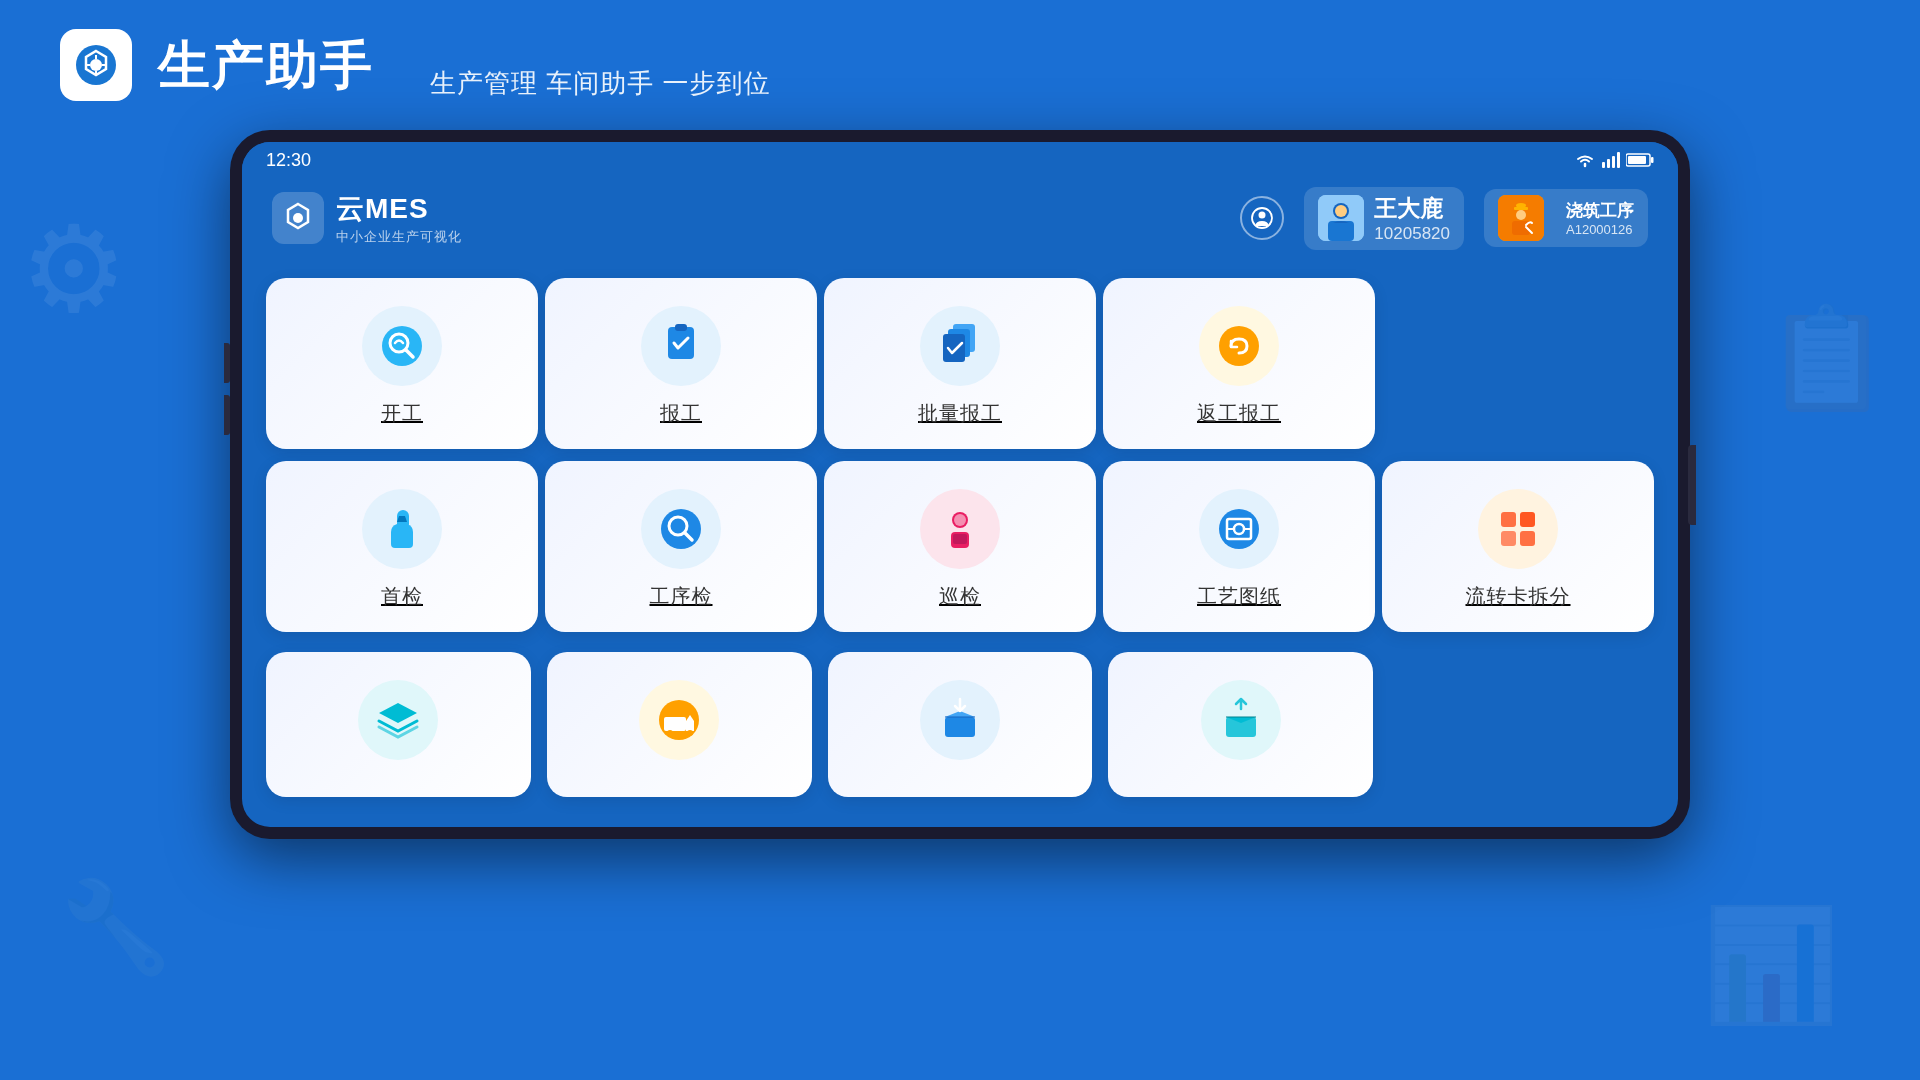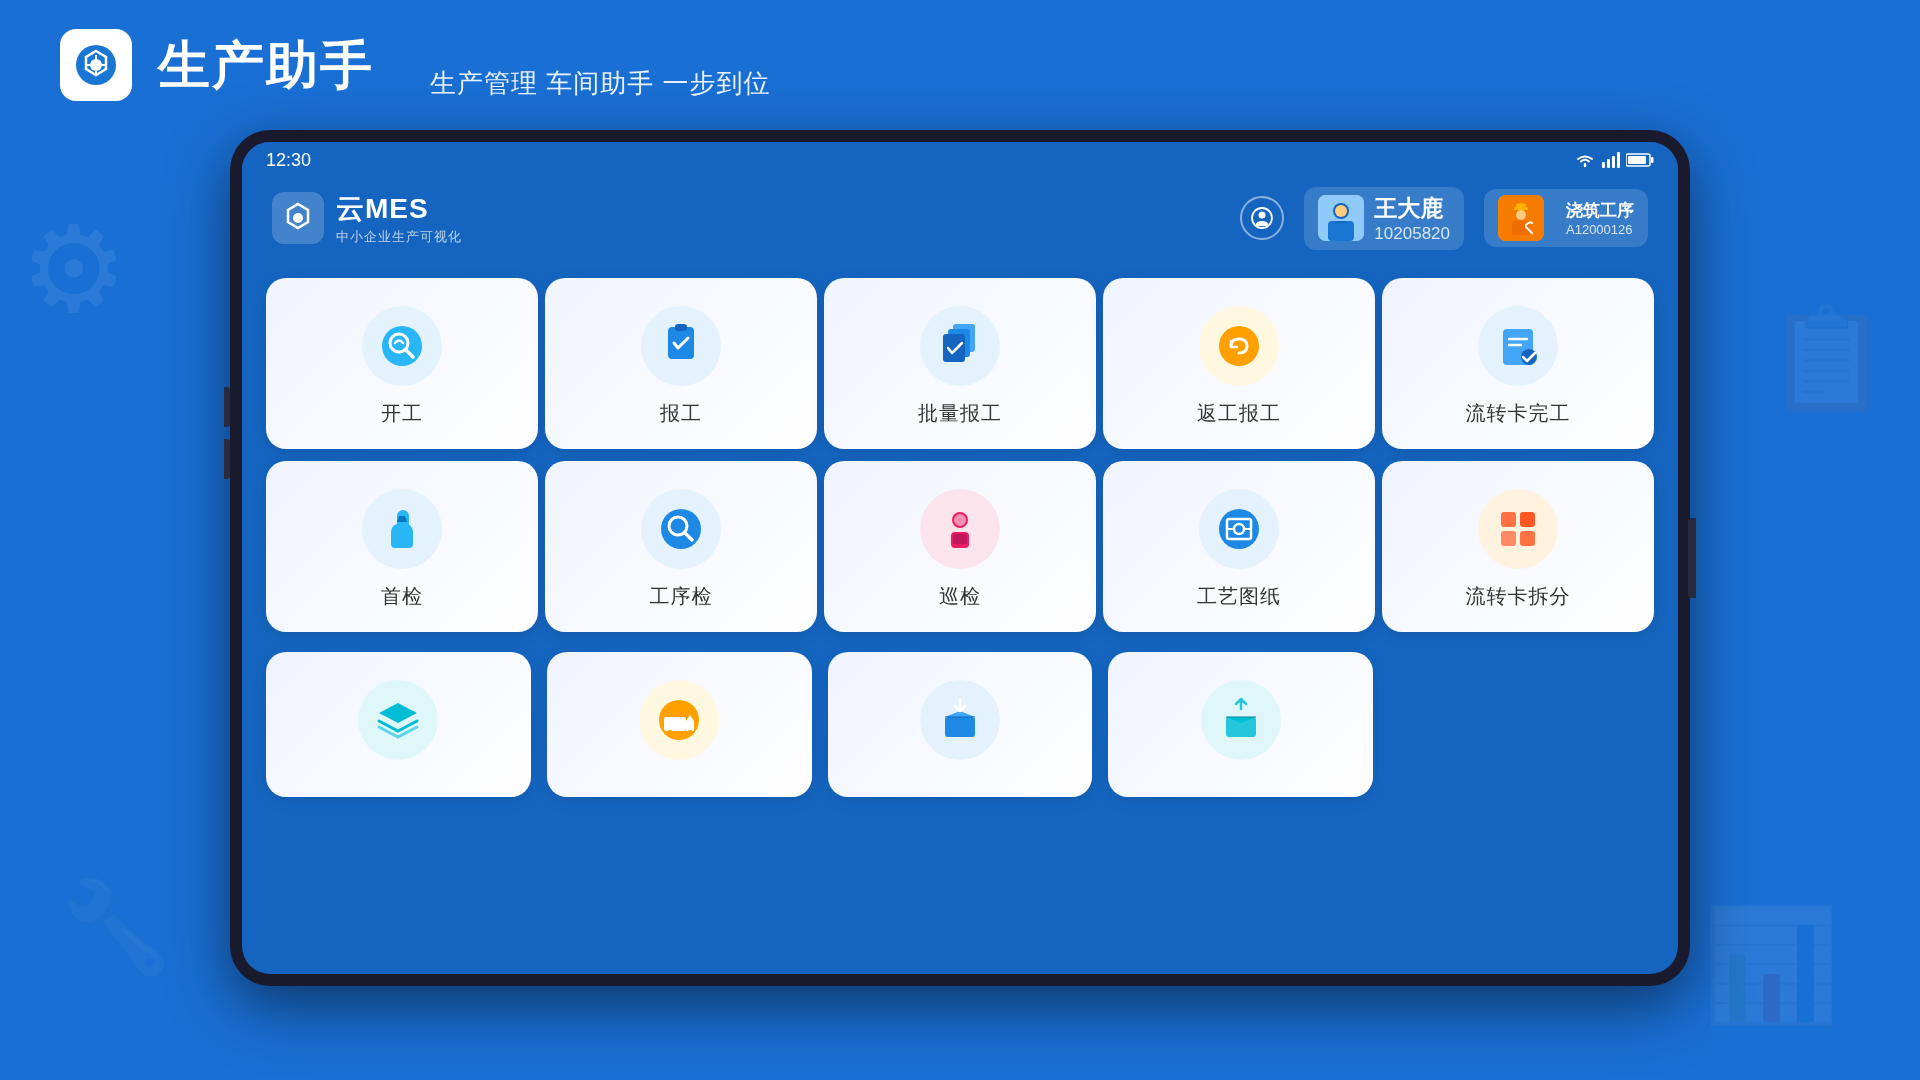--- a/index.html
+++ b/index.html
@@ -51,21 +51,21 @@
       letter-spacing: 1px;
     }
 
     
     .tablet-frame {
       position: absolute;
       top: 130px;
       left: 50%;
       transform: translateX(-50%);
       width: 1460px;
-      height: 856px;
+      height: 709px;
       background: #1a1a2e;
       border-radius: 40px;
       padding: 12px;
       box-shadow: 0 20px 60px rgba(0,0,0,0.5);
     }
     .tablet-screen {
       width: 100%;
       height: 100%;
       background: #1565c0;
       border-radius: 28px;
@@ -208,20 +208,21 @@
       font-size: 13px;
       color: rgba(255,255,255,0.8);
     }
 
     
     .main-content {
       padding: 20px 24px;
       display: grid;
       grid-template-columns: repeat(5, 1fr);
       gap: 7px;
+      text-decoration: underline;
     }
 
     .menu-card {
       background: linear-gradient(135deg, #f0f4ff, #ffffff);
       border-radius: 20px;
       display: flex;
       flex-direction: column;
       align-items: center;
       justify-content: center;
       padding: 28px 16px 22px;
@@ -477,32 +478,20 @@
         <div class="menu-icon-wrap" style="background:#fff8e1;">
           <svg class="icon-svg" viewBox="0 0 50 50" fill="none">
             <circle cx="25" cy="25" r="20" fill="#ffa000"></circle>
             <path d="M17 25 Q17 18 25 18 Q33 18 33 25 Q33 32 25 32" stroke="white" stroke-width="3" fill="none" stroke-linecap="round"></path>
             <path d="M17 20 L17 26 L23 26" stroke="white" stroke-width="2.5" fill="none" stroke-linecap="round" stroke-linejoin="round"></path>
           </svg>
         </div>
         <span class="menu-label">返工报工</span>
       </div>
 
-      <div class="menu-card">
-        <div class="menu-icon-wrap icon-blue">
-          <svg class="icon-svg" viewBox="0 0 50 50" fill="none">
-            <rect x="10" y="8" width="30" height="36" rx="4" fill="#42a5f5"></rect>
-            <line x1="16" y1="18" x2="34" y2="18" stroke="white" stroke-width="2.5" stroke-linecap="round"></line>
-            <line x1="16" y1="24" x2="28" y2="24" stroke="white" stroke-width="2.5" stroke-linecap="round"></line>
-            <circle cx="36" cy="36" r="8" fill="#1565c0"></circle>
-            <path d="M30 36 L34 40 L42 32" stroke="white" stroke-width="2.5" stroke-linecap="round" stroke-linejoin="round" fill="none"></path>
-          </svg>
-        </div>
-        <span class="menu-label">流转卡完工</span>
-      </div>
     </div>
 
     <div class="main-content" style="padding-top:0; margin-top:-8px;">
 
       <div class="menu-card">
         <div class="menu-icon-wrap icon-blue">
           <svg class="icon-svg" viewBox="0 0 50 50" fill="none">
 
             <rect x="20" y="6" width="12" height="20" rx="6" fill="#29b6f6"></rect>
             <path d="M14 28 Q14 22 20 20 L30 20 Q36 22 36 28 L36 40 Q36 44 32 44 L18 44 Q14 44 14 40 Z" fill="#29b6f6"></path>

